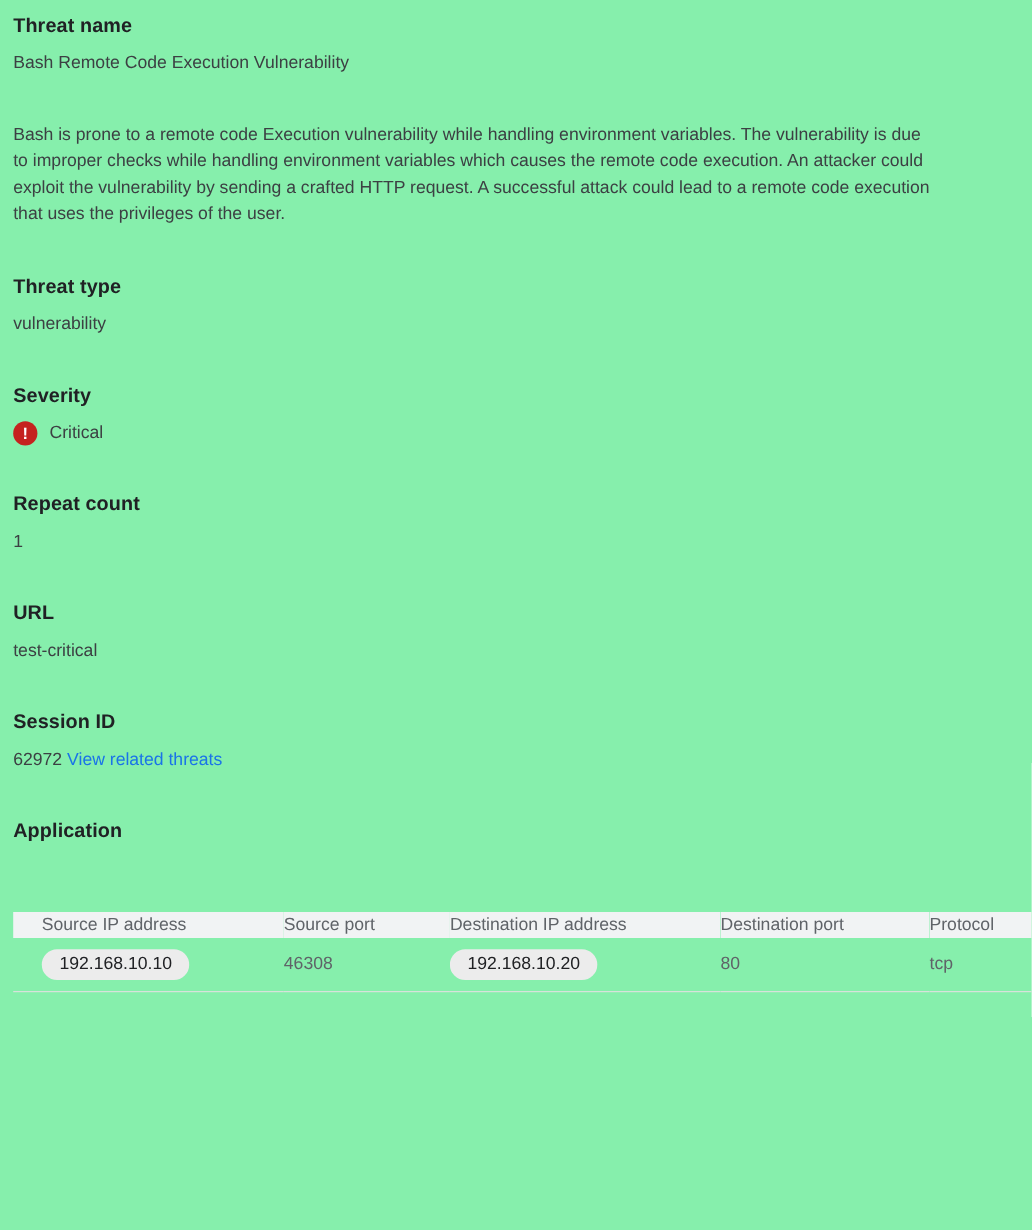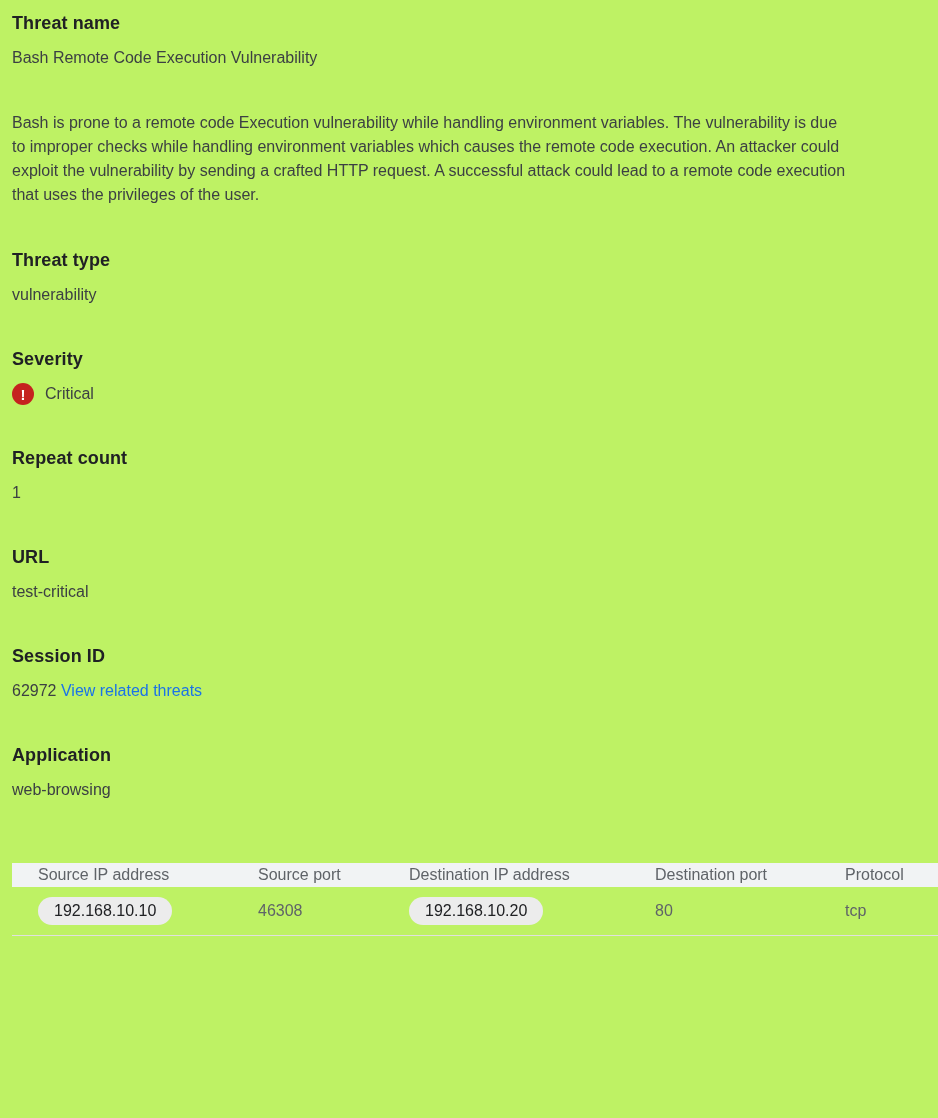--- a/index.html
+++ b/index.html
@@ -7,21 +7,21 @@
     margin: 0;
     padding: 0;
     background: #ffffff;
     font-family: "Liberation Sans", "DejaVu Sans", sans-serif;
     color: #3c4043;
   }
   .page {
     width: 938px;
     height: 1118px;
     overflow: hidden;
-    background: #bef264;
+    background: #86efac;
   }
   .detail {
     padding: 12px 12px 0 12px;
   }
   .field {
     margin-bottom: 42px;
   }
   .field h3 {
     margin: 0 0 12px 0;
     font-size: 18px;
@@ -161,21 +161,20 @@
       <p class="value">test-critical</p>
     </div>
 
     <div class="field">
       <h3>Session ID</h3>
       <p class="value"><span>62972</span> <a class="rel-link">View related threats</a></p>
     </div>
 
     <div class="field">
       <h3>Application</h3>
-      <p class="value">web-browsing</p>
     </div>
 
   </div>
 
   <div class="session-table-wrap">
     <table class="session-table">
       <colgroup>
         <col class="c1">
           <col class="c2">
           <col class="c3">

